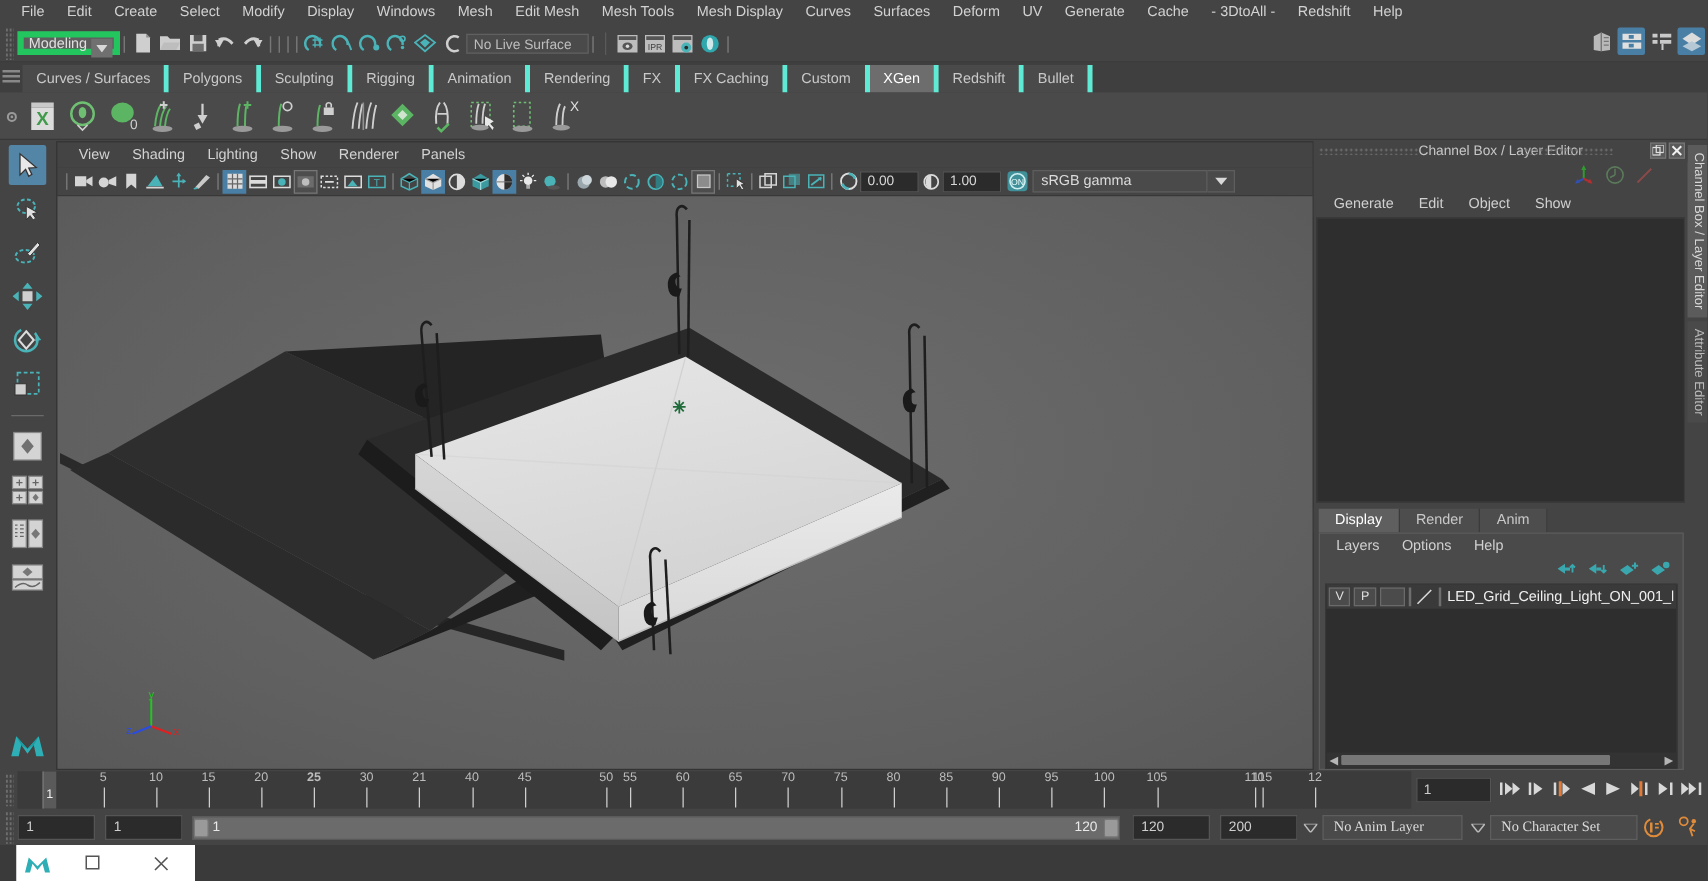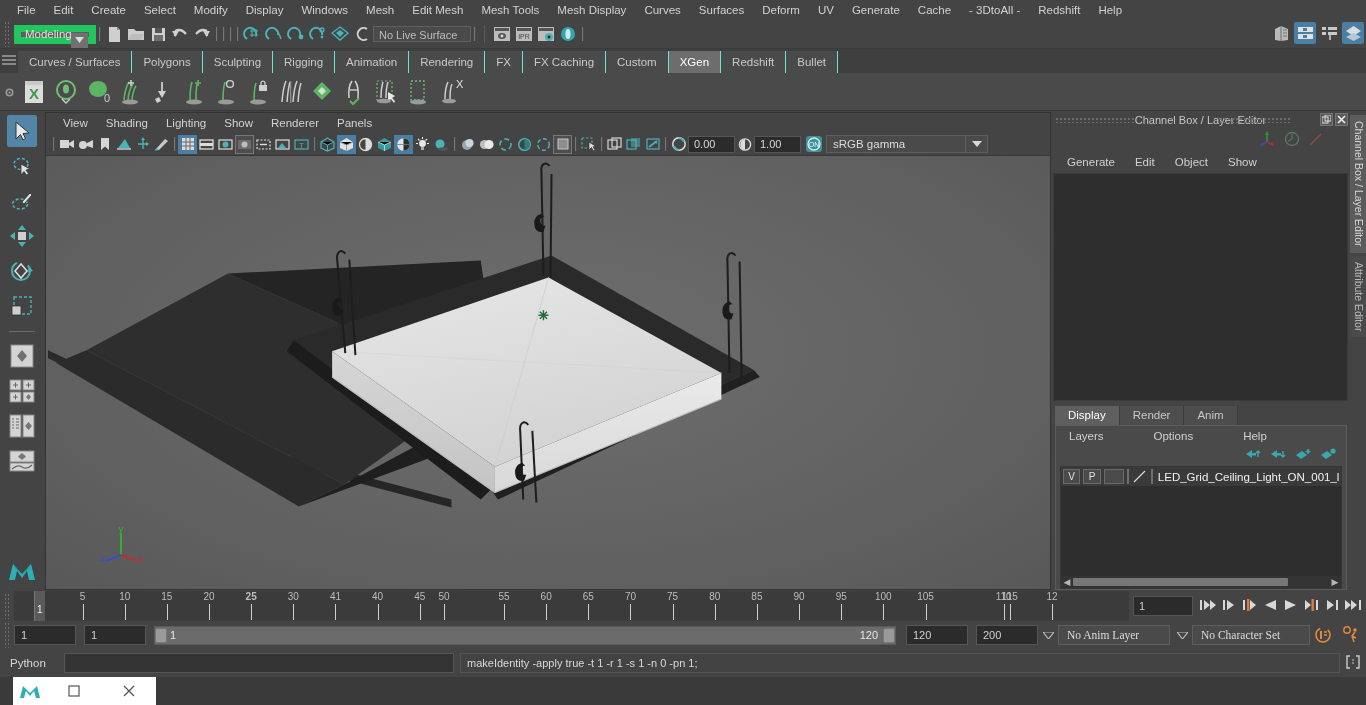--- a/index.html
+++ b/index.html
@@ -15,35 +15,35 @@
   }
   .app { width:1366px; height:705px; position:relative; display:flex; flex-direction:column; background:#444; }
 
   
   .menubar{ height:20px; background:#444444; display:flex; align-items:center; padding-left:8px; position:relative; }
   .menubar .mi{ padding:0 9px; line-height:20px; font-size:11.5px; color:#d2d2d2; white-space:nowrap; cursor:default; }
 
   
   .statusbar{ height:30px; background:#444444; display:flex; align-items:center; padding-left:4px; position:relative; border-bottom:1px solid #3a3a3a;}
   .gripdots{ width:7px; height:26px; background-image:radial-gradient(#6d6d6d 1px, transparent 1px); background-size:3px 4px; margin-right:3px; flex:0 0 auto;}
-  .modesel{ width:82px; height:19px; background:#5d5d5d; border:7px solid #22c55e; display:flex; align-items:center; padding-left:4px; font-size:11.5px; color:#e0e0e0; position:relative;}
+  .modesel{ width:82px; height:19px; background:#5d5d5d; border:5px solid #22c55e; display:flex; align-items:center; padding-left:4px; font-size:11.5px; color:#e0e0e0; position:relative;}
   .modesel .arr{ position:absolute; right:1px; top:1px; width:17px; height:15px; background:#707070; display:flex; align-items:center; justify-content:center;}
   .sep{ width:1px; height:18px; background:#5a5a5a; margin:0 6px; flex:0 0 auto;}
   .sepbracket{ width:7px; height:20px; color:#777; font-size:14px; line-height:19px; text-align:center; flex:0 0 auto;}
   .ticon{ width:22px; height:22px; display:inline-flex; align-items:center; justify-content:center; flex:0 0 auto;}
   .ticon svg{ display:block; }
   .livesurf{ width:98px; height:16px; background:#4a4a4a; border:1px solid #606060; color:#bdbdbd; font-size:11px; line-height:17px; padding-left:5px; white-space:nowrap; overflow:hidden;}
   .statusbar-right{ position:absolute; right:2px; top:2px; display:flex; align-items:center; gap:2px;}
 
   
   .shelfwrap{ background:#444; }
   .shelftabs{ height:24px; display:flex; align-items:flex-end; background:#3f3f3f; padding-left:18px; position:relative;}
   .shelftabs .hamb{ position:absolute; left:2px; top:4px; width:14px; height:14px; display:flex; flex-direction:column; justify-content:center; gap:2px;}
   .shelftabs .hamb i{ display:block; height:2px; background:#888; }
-  .stab{ height:22px; line-height:22px; padding:0 11px; font-size:11.5px; color:#c9c9c9; background:#4a4a4a; border-right:1px solid #5eead4; white-space:nowrap; cursor:default;}
+  .stab{ height:22px; line-height:22px; padding:0 11px; font-size:11.5px; color:#c9c9c9; background:#4a4a4a; border-right:4px solid #5eead4; white-space:nowrap; cursor:default;}
   .stab.active{ background:#6d6d6d; color:#fff; }
   .shelfbar{ height:38px; background:#4a4a4a; display:flex; align-items:center; padding-left:18px; position:relative; border-bottom:1px solid #383838;}
   .shelf-gear-slot{ position:absolute; left:0; top:0; width:18px; height:38px; display:flex; align-items:center; justify-content:center;}
   .shicon{ width:32px; height:34px; display:flex; align-items:center; justify-content:center; flex:0 0 auto;}
 
   
   .middle{ flex:1 1 auto; display:flex; min-height:0; background:#444;justify-content:center; }
 
   
   .toolbox{ width:44px; background:#444444; display:flex; flex-direction:column; align-items:center; padding-top:4px; flex:0 0 auto; position:relative;}
@@ -80,21 +80,21 @@
   .rp-icons{ height:22px; display:flex; align-items:center; justify-content:flex-end; padding-right:26px; gap:8px; background:#444;}
   .rp-menu{ height:22px; display:flex; align-items:center; padding-left:6px; background:#444;}
   .rp-menu .mi{ padding:0 10px; font-size:11.5px; color:#d0d0d0; line-height:22px;}
   .channelarea{ flex:0 0 auto; height:228px; background:#2e2e2e; margin:0 2px; border:1px solid #3a3a3a;}
 
   
   .ledtabs{ height:20px; display:flex; align-items:flex-end; padding-left:4px; background:#444; margin-top:4px;}
   .ledtab{ height:19px; line-height:19px; padding:0 13px; font-size:11.5px; background:#4d4d4d; color:#c8c8c8; border-right:1px solid #3b3b3b;}
   .ledtab.active{ background:#5f5f5f; color:#fff;}
   .ledbody{ background:#4a4a4a; border:1px solid #5c5c5c; margin:0 3px 0 4px; flex:1 1 auto; display:flex; flex-direction:column; min-height:0;}
-  .ledmenu{ height:20px; display:flex; align-items:center; padding-left:4px;gap:32px;}
+  .ledmenu{ height:20px; display:flex; align-items:center; padding-left:4px;}
   .ledmenu .mi{ padding:0 9px; font-size:11.5px; color:#d0d0d0; line-height:20px;}
   .ledicons{ height:18px; display:flex; align-items:center; justify-content:flex-end; padding-right:10px; gap:10px;}
   .layerlist{ flex:1 1 auto; background:#2e2e2e; margin:2px 4px 0 4px; border:1px solid #373737; position:relative; overflow:hidden;}
   .layerrow{ height:19px; display:flex; align-items:center; background:#3a3a3a; padding:0 2px; gap:3px;}
   .lchk{ width:19px; height:15px; background:#4b4b4b; border:1px solid #6a6a6a; font-size:10px; color:#e0e0e0; display:flex; align-items:center; justify-content:center;}
   .lchk.blank{ width:22px;}
   .lbar{ width:2px; height:15px; background:#6e6e6e;}
   .lswatch{ width:18px; height:15px; position:relative; }
   .lname{ font-size:11.5px; color:#f0f0f0; white-space:nowrap; overflow:hidden; padding-left:2px;}
   .hscroll{ position:absolute; left:0; right:0; bottom:0; height:12px; background:#333; display:flex; align-items:center;}
@@ -999,32 +999,32 @@
         </div>
         <div class="ts-tick" style="left: 237.149px; font-weight: bold;">
           <div class="lab">25</div>
           <div class="mark"></div>
         </div>
         <div class="ts-tick" style="left: 279.296px;">
           <div class="lab">30</div>
           <div class="mark"></div>
         </div>
         <div class="ts-tick" style="left: 321.443px;">
-          <div class="lab">41</div>
+          <div class="lab">21</div>
           <div class="mark"></div>
         </div>
         <div class="ts-tick" style="left: 363.59px;">
           <div class="lab">40</div>
           <div class="mark"></div>
         </div>
         <div class="ts-tick" style="left: 405.738px;">
           <div class="lab">45</div>
           <div class="mark"></div>
         </div>
-        <div class="ts-tick" style="left: 430px;">
+        <div class="ts-tick" style="left: 471px;">
           <div class="lab">50</div>
           <div class="mark"></div>
         </div>
         <div class="ts-tick" style="left: 490.032px;">
           <div class="lab">55</div>
           <div class="mark"></div>
         </div>
         <div class="ts-tick" style="left: 532.179px;">
           <div class="lab">60</div>
           <div class="mark"></div>
@@ -1167,31 +1167,20 @@
     </div>
     <div class="ddarrow" style="width:26px;">
       <svg width="20" height="20">
           <circle cx="6" cy="5" r="3.2" fill="none" stroke="#e08b3a" stroke-width="1.4"></circle>
           <circle cx="14" cy="5" r="1.8" fill="#e08b3a"></circle>
           <path d="M14 7 l-3 4 l2 6 M11 11 l4 2" stroke="#e08b3a" stroke-width="1.5" fill="none"></path>
         </svg>
     </div>
   </div>
 
-  <div class="cmdline">
-    <div class="cmd-label">Python</div>
-    <div class="cmd-input"></div>
-    <div class="cmd-output">makeIdentity -apply true -t 1 -r 1 -s 1 -n 0 -pn 1;</div>
-    <div class="cmd-right">
-      <svg width="16" height="16">
-          <path d="M5 2 H2 V14 H5 M11 2 H14 V14 H11" stroke="#c9c9c9" stroke-width="1.4" fill="none"></path>
-          <path d="M7 6 h2 M7 9 h2" stroke="#c9c9c9" stroke-width="1.2"></path>
-        </svg>
-    </div>
-  </div>
 
   <div class="bottombar">
     <div class="winctl">
       <div class="appicon">
         <svg width="22" height="20">
             <polygon points="1,17 4,5 11,12 18,5 21,17 17,17 15,10 11,15 7,10 5,17" fill="#2dafb5"></polygon>
           </svg>
       </div>
       <div class="wc">
         <svg width="13" height="13">

